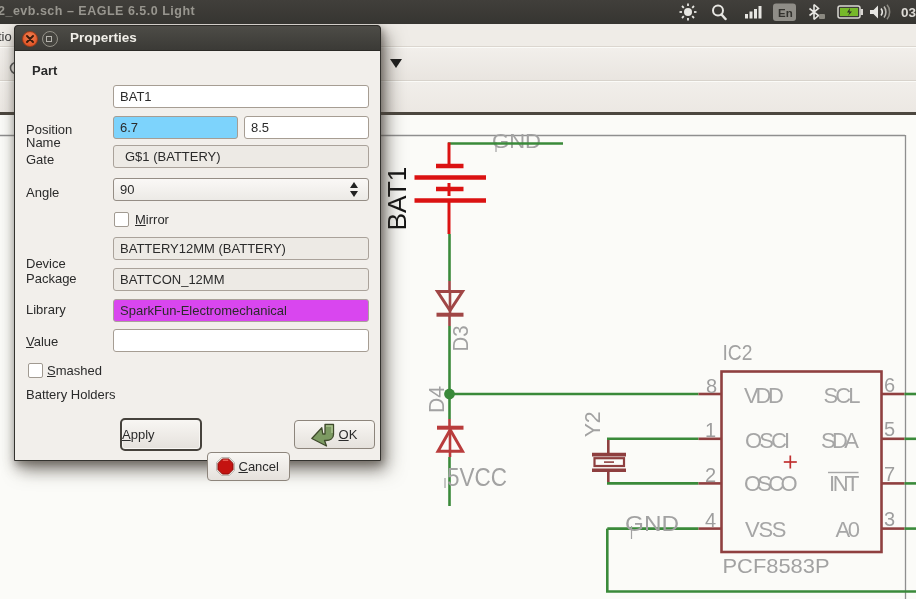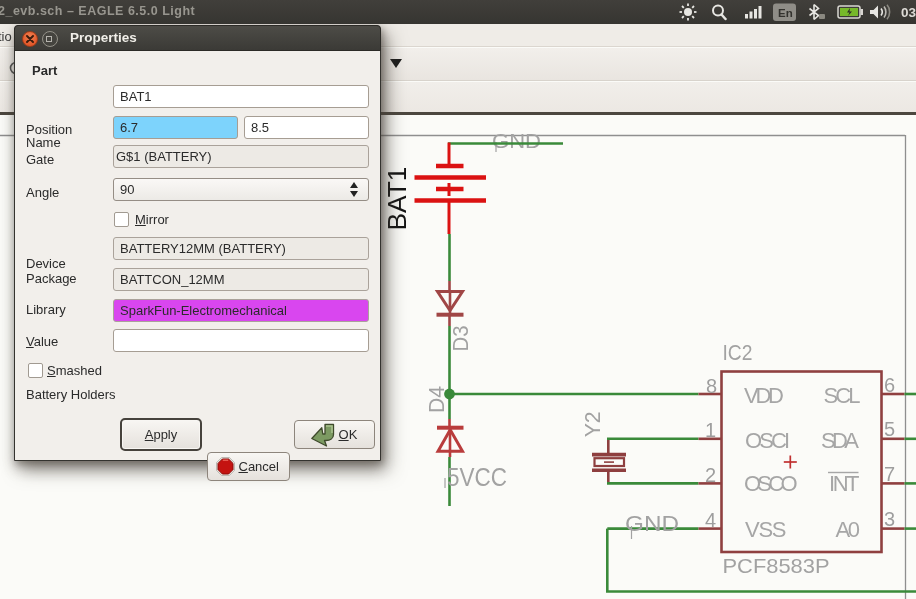--- a/index.html
+++ b/index.html
@@ -163,21 +163,21 @@
   <span class="abs" style="left:17px;top:37px;font-weight:bold;">Part</span>
 
   <span class="abs" style="left:11px;top:65px;margin-top:44px;">Name</span>
   <div class="abs" style="left:98px;top:59px;width:256px;height:23px;background:#fff;border:1px solid #a69d93;border-radius:3px;padding:3px 6px;">BAT1</div>
 
   <span class="abs" style="left:11px;top:96px;">Position</span>
   <div class="abs" style="left:98px;top:90px;width:125px;height:23px;background:#7dd3fc;border:1px solid #a69d93;border-radius:3px;padding:3px 6px;">6.7</div>
   <div class="abs" style="left:229px;top:90px;width:125px;height:23px;background:#fff;border:1px solid #a69d93;border-radius:3px;padding:3px 6px;">8.5</div>
 
   <span class="abs" style="left:11px;top:126px;">Gate</span>
-  <div class="abs" style="left:98px;top:119px;width:256px;height:23px;background:#edeae5;border:1px solid #aaa29a;border-radius:3px;padding:3px 2px;">G$1 (BATTERY)</div>
+  <div class="abs" style="left:98px;top:119px;width:256px;height:23px;background:#edeae5;border:1px solid #aaa29a;border-radius:3px;padding:3px 11px;">G$1 (BATTERY)</div>
 
   <span class="abs" style="left:11px;top:159px;text-align:right;">Angle</span>
   <div class="abs" style="left:98px;top:152px;width:256px;height:23px;background:linear-gradient(#faf8f6,#eceae6);border:1px solid #958d85;border-radius:3px;padding:3px 6px;">90
     <span class="abs" style="right:10px;top:3px;width:0;height:0;border-left:4.5px solid transparent;border-right:4.5px solid transparent;border-bottom:6px solid #222;"></span>
     <span class="abs" style="right:10px;top:12px;width:0;height:0;border-left:4.5px solid transparent;border-right:4.5px solid transparent;border-top:6px solid #222;"></span>
   </div>
 
   <div class="abs" style="left:99px;top:186px;width:15px;height:15px;background:#fff;border:1px solid #a19a91;border-radius:2px;"></div>
   <span class="abs" style="left:120px;top:186px;"><u>M</u>irror</span>
 
@@ -191,21 +191,21 @@
   <div class="abs" style="left:98px;top:273px;width:256px;height:23px;background:#d946ef;border:1px solid #aaa29a;border-radius:3px;padding:3px 6px;">SparkFun-Electromechanical</div>
 
   <span class="abs" style="left:11px;top:308px;"><u>V</u>alue</span>
   <div class="abs" style="left:98px;top:303px;width:256px;height:23px;background:#fff;border:1px solid #a69d93;border-radius:3px;padding:3px 6px;"></div>
 
   <div class="abs" style="left:13px;top:337px;width:15px;height:15px;background:#fff;border:1px solid #a19a91;border-radius:2px;"></div>
   <span class="abs" style="left:32px;top:337px;"><u>S</u>mashed</span>
 
   <span class="abs" style="left:11px;top:361px;">Battery Holders</span>
 
-  <div class="abs" style="left:105px;top:392px;width:82px;height:33px;background:linear-gradient(#f8f6f3,#e5e1dc);border:2px solid #46423c;border-radius:5px;box-shadow:inset 0 0 0 1px #f8f6f3;text-align:center;line-height:29px;"><u>A</u>pply</div>
+  <div class="abs" style="left:105px;top:392px;width:82px;height:33px;background:linear-gradient(#f8f6f3,#e5e1dc);border:2px solid #46423c;border-radius:5px;box-shadow:inset 0 0 0 1px #f8f6f3;line-height:29px;"><u>A</u>pply</div>
   <div class="abs" style="left:191.5px;top:394px;width:83px;height:29px;background:linear-gradient(#f8f6f3,#e5e1dc);border:1px solid #8d857c;border-radius:4px;line-height:27px;margin-top:32px;">
     <svg width="20" height="20" style="position:absolute;left:8px;top:4px;">
       <polygon points="5.6,0.5 13.4,0.5 18.5,5.6 18.5,13.4 13.4,18.5 5.6,18.5 0.5,13.4 0.5,5.6" fill="#e8e6e1" stroke="#b5b2ac" stroke-width="0.9"></polygon>
       <polygon points="6.4,2 12.6,2 17,6.4 17,12.6 12.6,17 6.4,17 2,12.6 2,6.4" fill="#c41310" stroke="#8c0b08" stroke-width="1"></polygon>
       <path d="M6.8 3.2 L12.2 3.2" stroke="#ee6a5e" stroke-width="1.3"></path>
     </svg>
     <span style="position:absolute;left:31px;"><u>C</u>ancel</span>
   </div>
   <div class="abs" style="left:278.5px;top:394px;width:81px;height:29px;background:linear-gradient(#f8f6f3,#e5e1dc);border:1px solid #8d857c;border-radius:4px;line-height:27px;padding-left:48px;">
     <svg width="27" height="25" style="position:absolute;left:14px;top:2px;">

